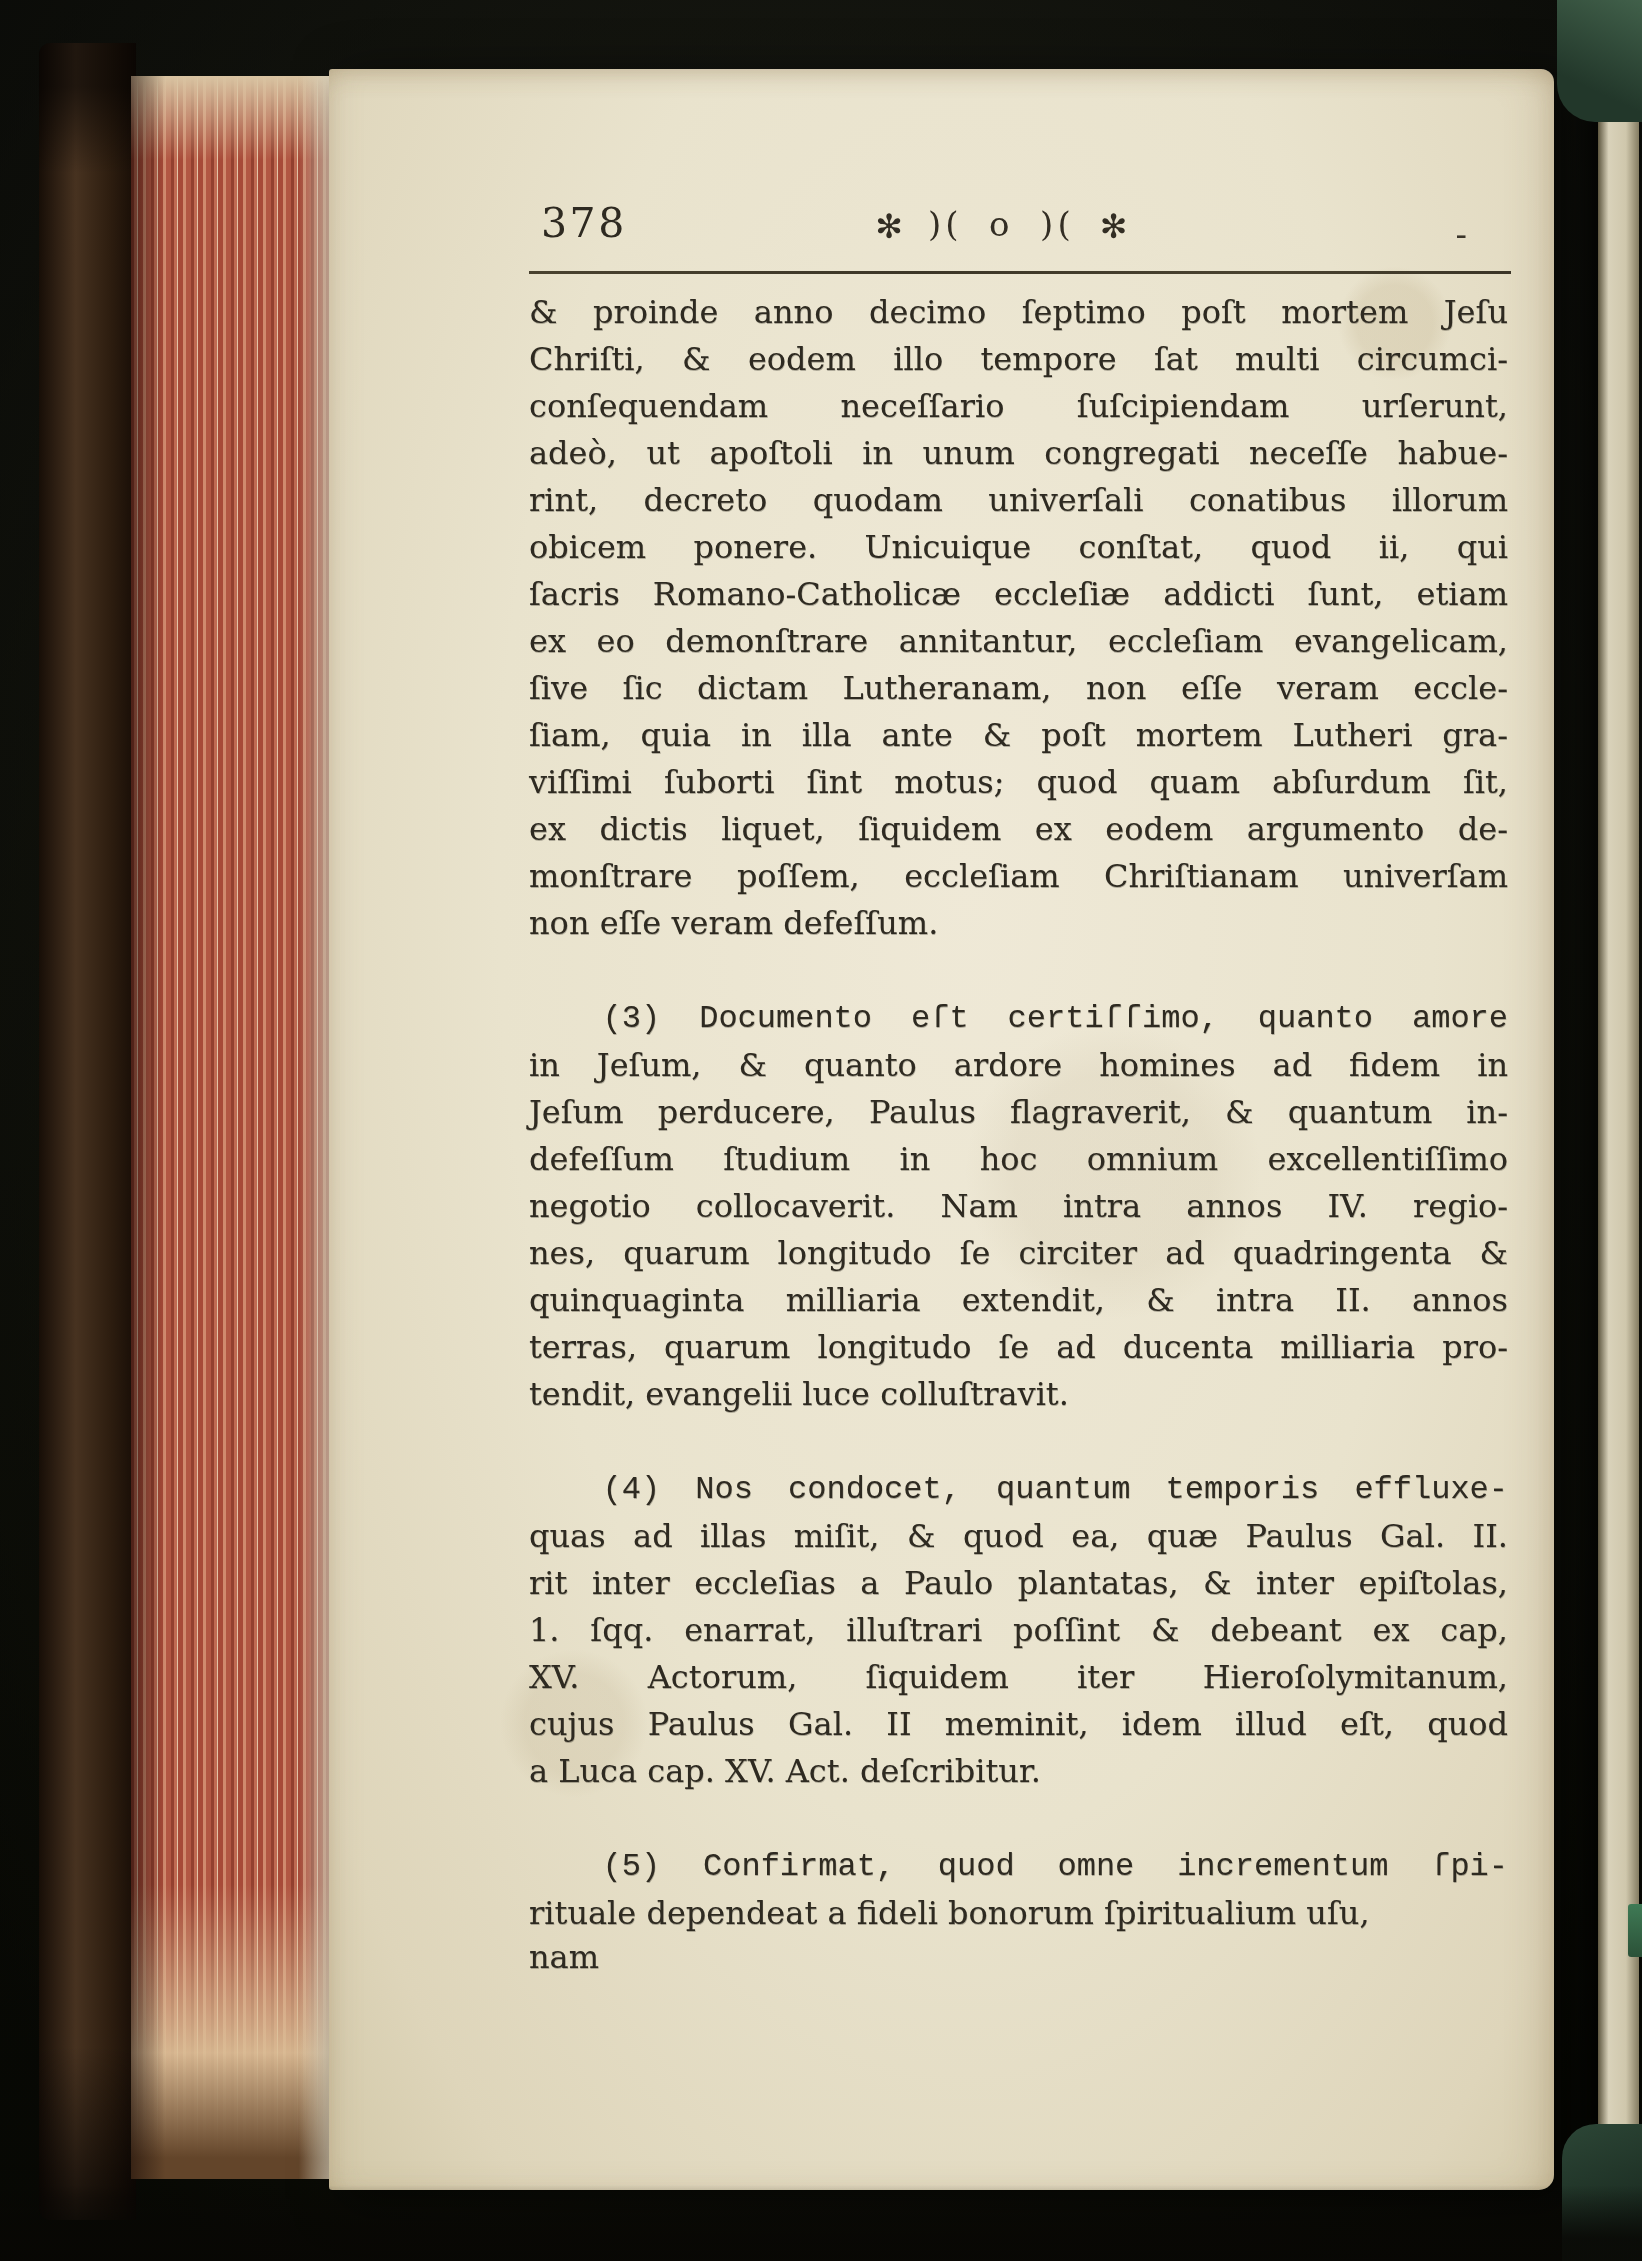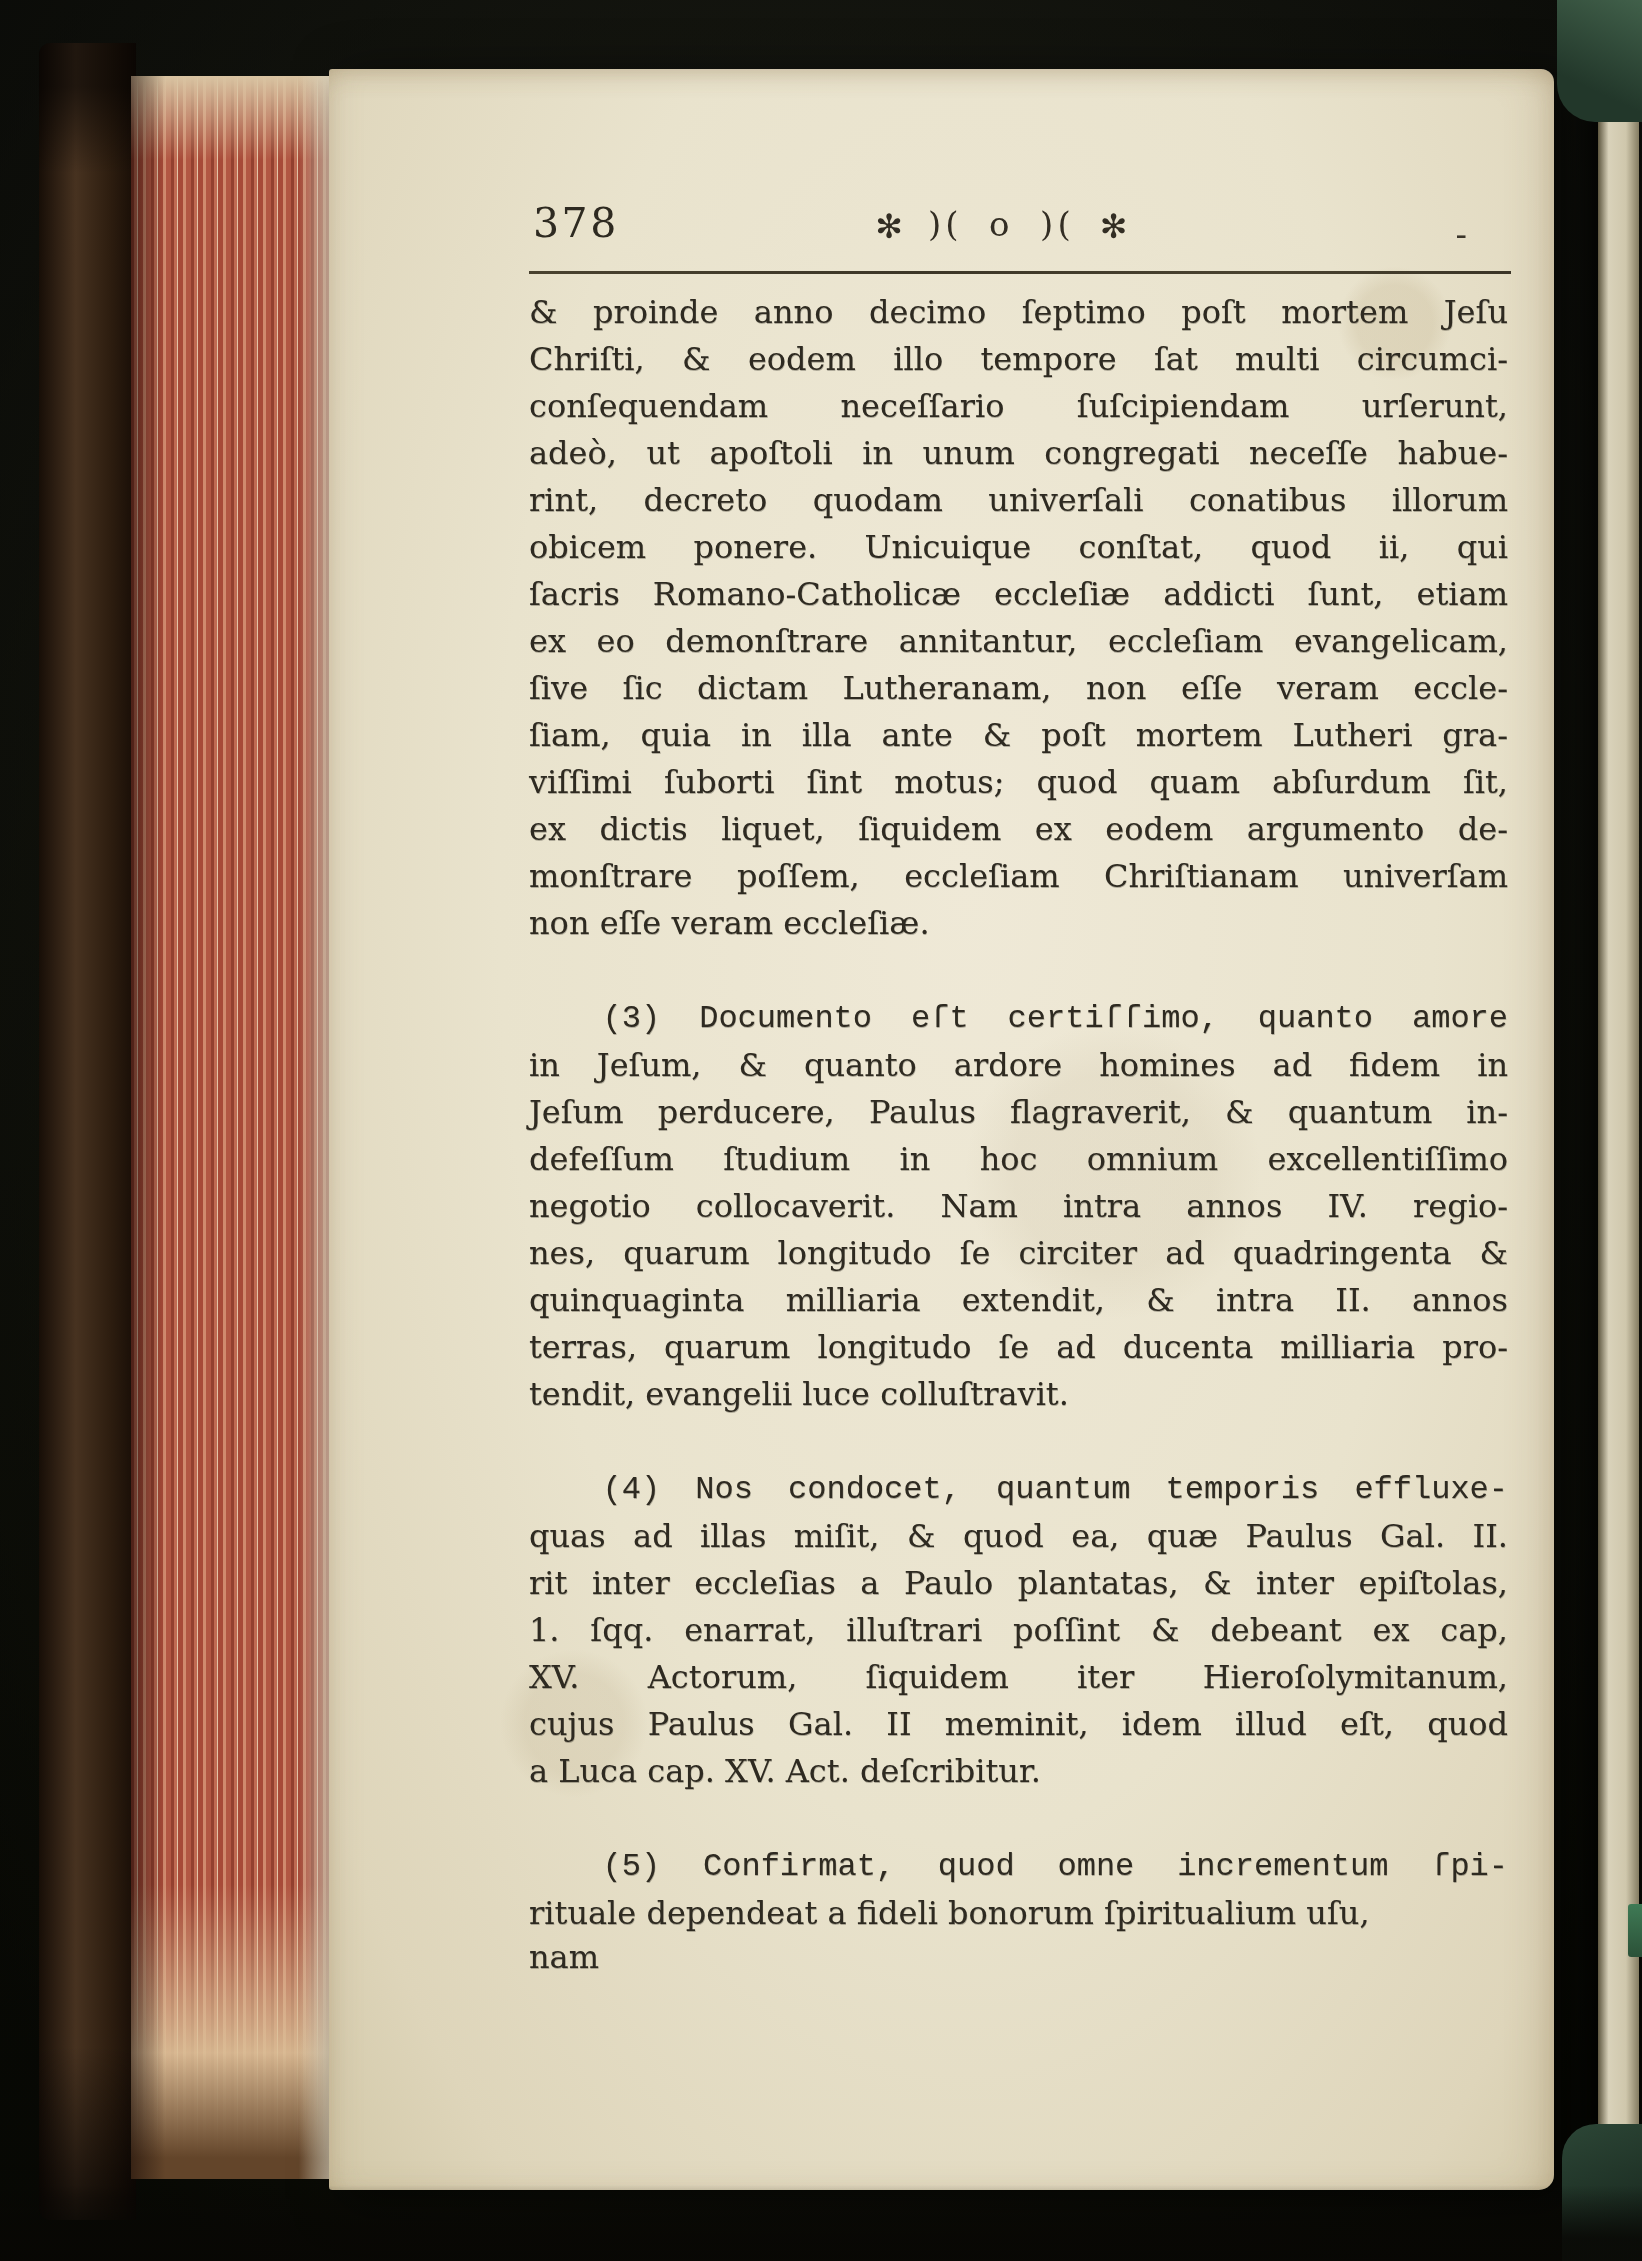--- a/index.html
+++ b/index.html
@@ -67,21 +67,21 @@
   }
   
   .header {
     position: absolute;
     left: 200px; top: 130px;
     width: 981px; height: 61px;
     color: var(--ink, #2e2a21);
   }
   .page-number {
     position: absolute;
-    left: 4px; top: 0;
+    left: 12px; top: 0;
     font-size: 41px;
     letter-spacing: 2.5px;
   }
   .ornament {
     position: absolute;
     left: 50%; top: 5px;
     transform: translateX(-56%);
     font-size: 34px;
     white-space: nowrap;
     color: #332e24;
@@ -198,21 +198,21 @@
           <div class="line">adeò, ut apoſtoli in unum congregati neceſſe habue-</div>
           <div class="line">rint, decreto quodam univerſali conatibus illorum</div>
           <div class="line">obicem ponere.  Unicuique conſtat, quod ii, qui</div>
           <div class="line">ſacris Romano-Catholicæ eccleſiæ addicti ſunt, etiam</div>
           <div class="line">ex eo demonſtrare annitantur, eccleſiam evangelicam,</div>
           <div class="line">ſive ſic dictam Lutheranam, non eſſe veram eccle-</div>
           <div class="line">ſiam, quia in illa ante &amp; poſt mortem Lutheri gra-</div>
           <div class="line">viſſimi ſuborti ſint motus; quod quam abſurdum ſit,</div>
           <div class="line">ex dictis liquet, ſiquidem ex eodem argumento de-</div>
           <div class="line">monſtrare poſſem, eccleſiam Chriſtianam univerſam</div>
-          <div class="line last">non eſſe veram eccleſiæ.</div>
+          <div class="line last">non eſſe veram defeſſum.</div>
         </div>
         <div class="paragraph">
           <div class="line indent">(3) Documento eſt certiſſimo, quanto amore</div>
           <div class="line">in Jeſum, &amp; quanto ardore homines ad fidem in</div>
           <div class="line">Jeſum perducere, Paulus flagraverit, &amp; quantum in-</div>
           <div class="line">defeſſum ſtudium in hoc omnium excellentiſſimo</div>
           <div class="line">negotio collocaverit.  Nam intra annos IV. regio-</div>
           <div class="line">nes, quarum longitudo ſe circiter ad quadringenta &amp;</div>
           <div class="line">quinquaginta milliaria extendit, &amp; intra II. annos</div>
           <div class="line">terras, quarum longitudo ſe ad ducenta milliaria pro-</div>

